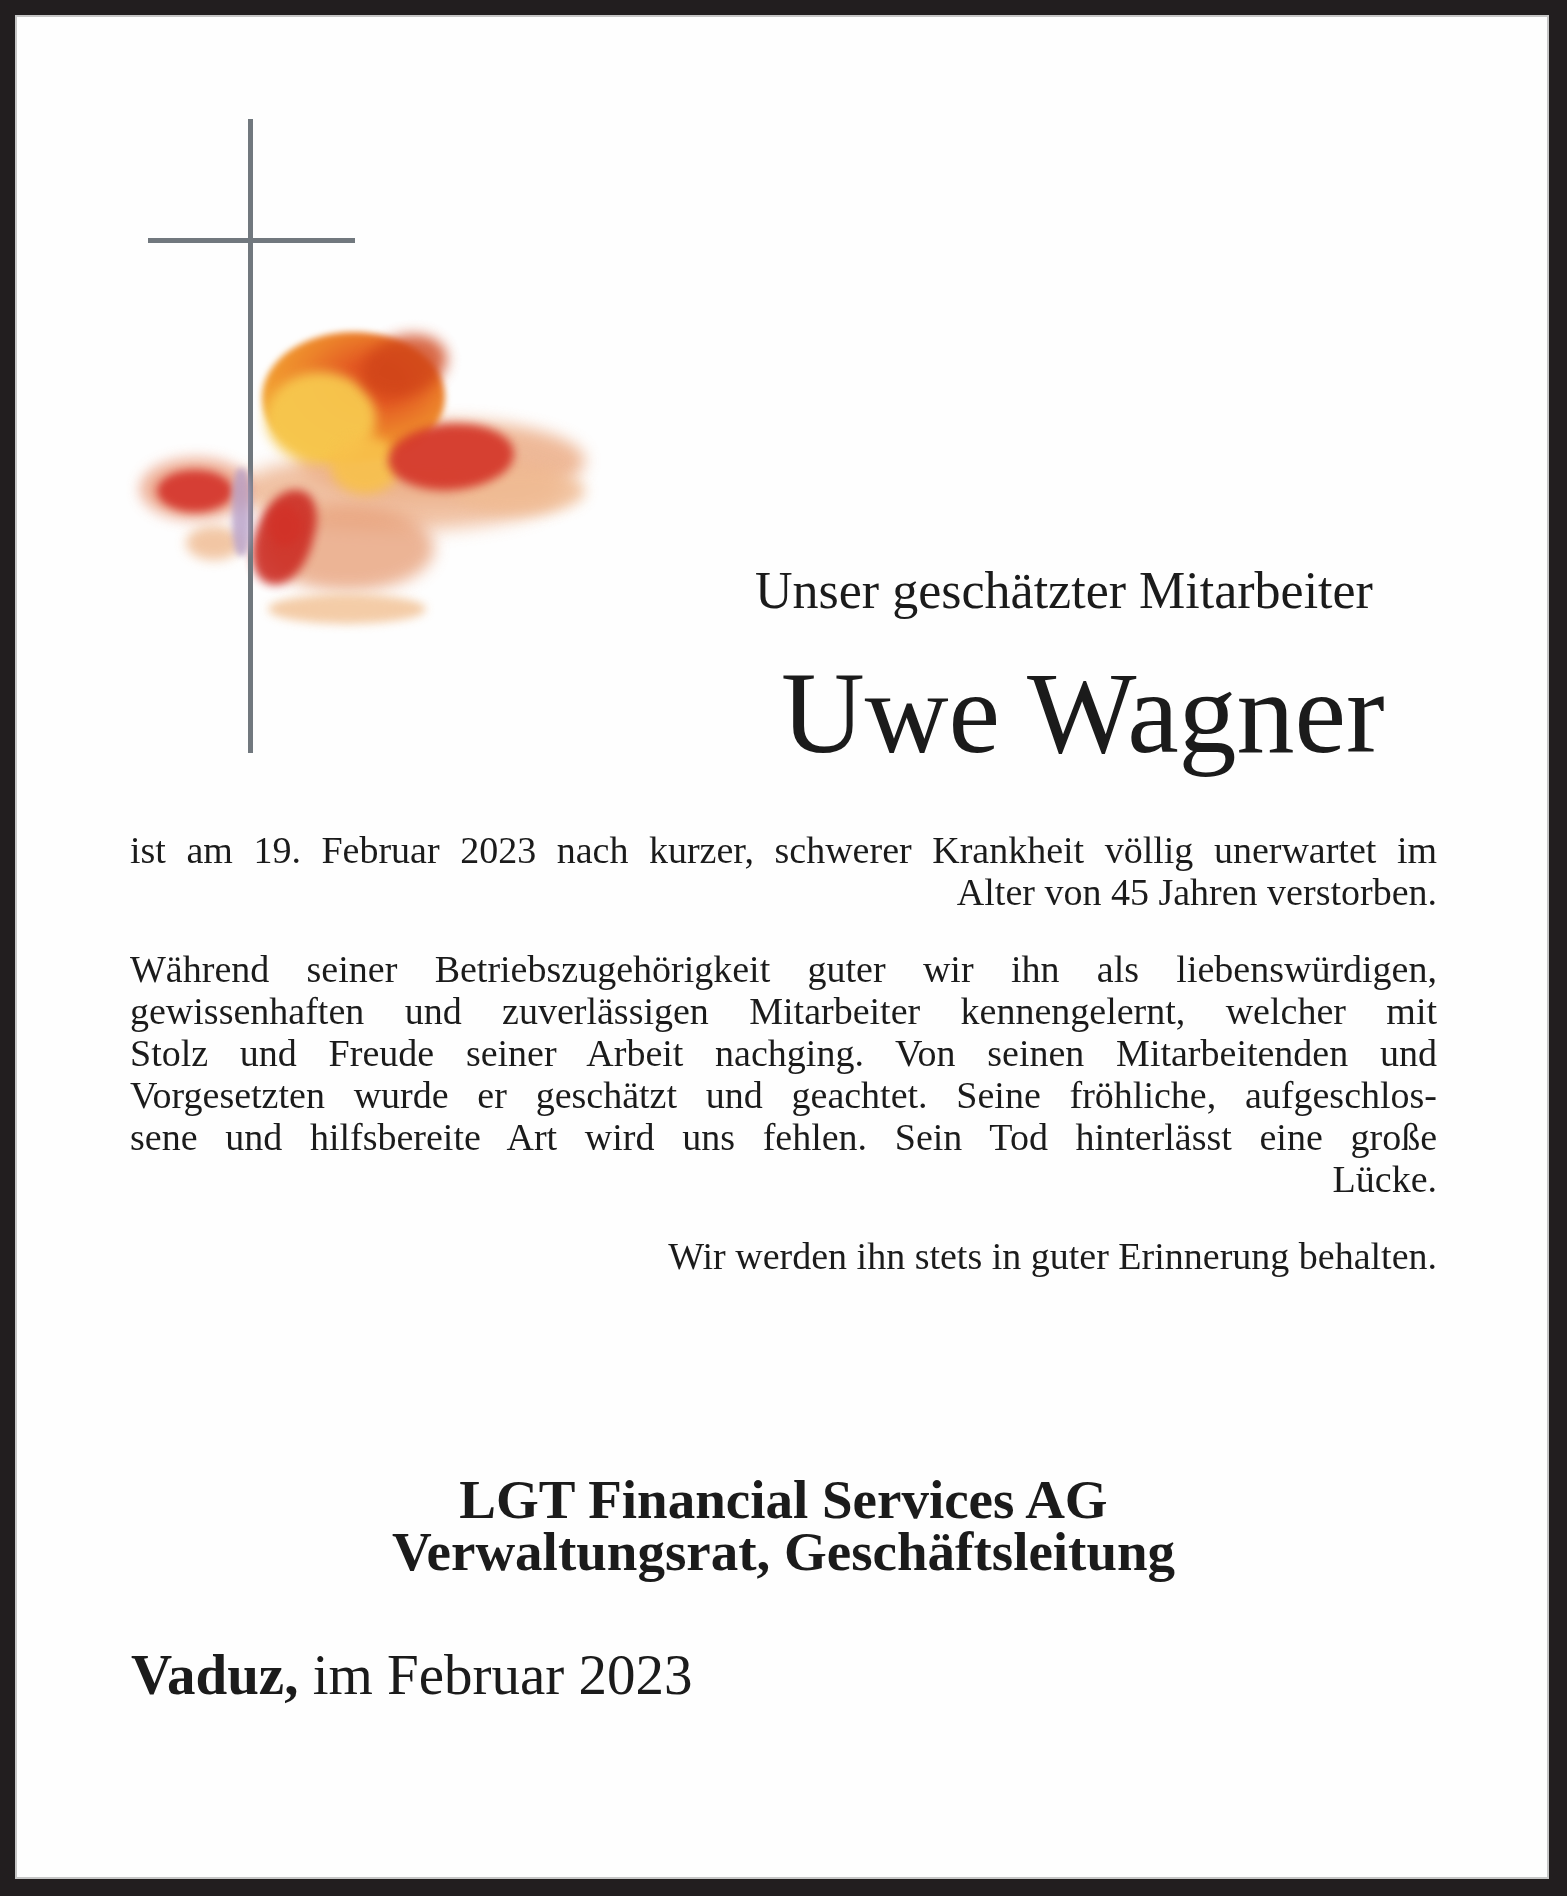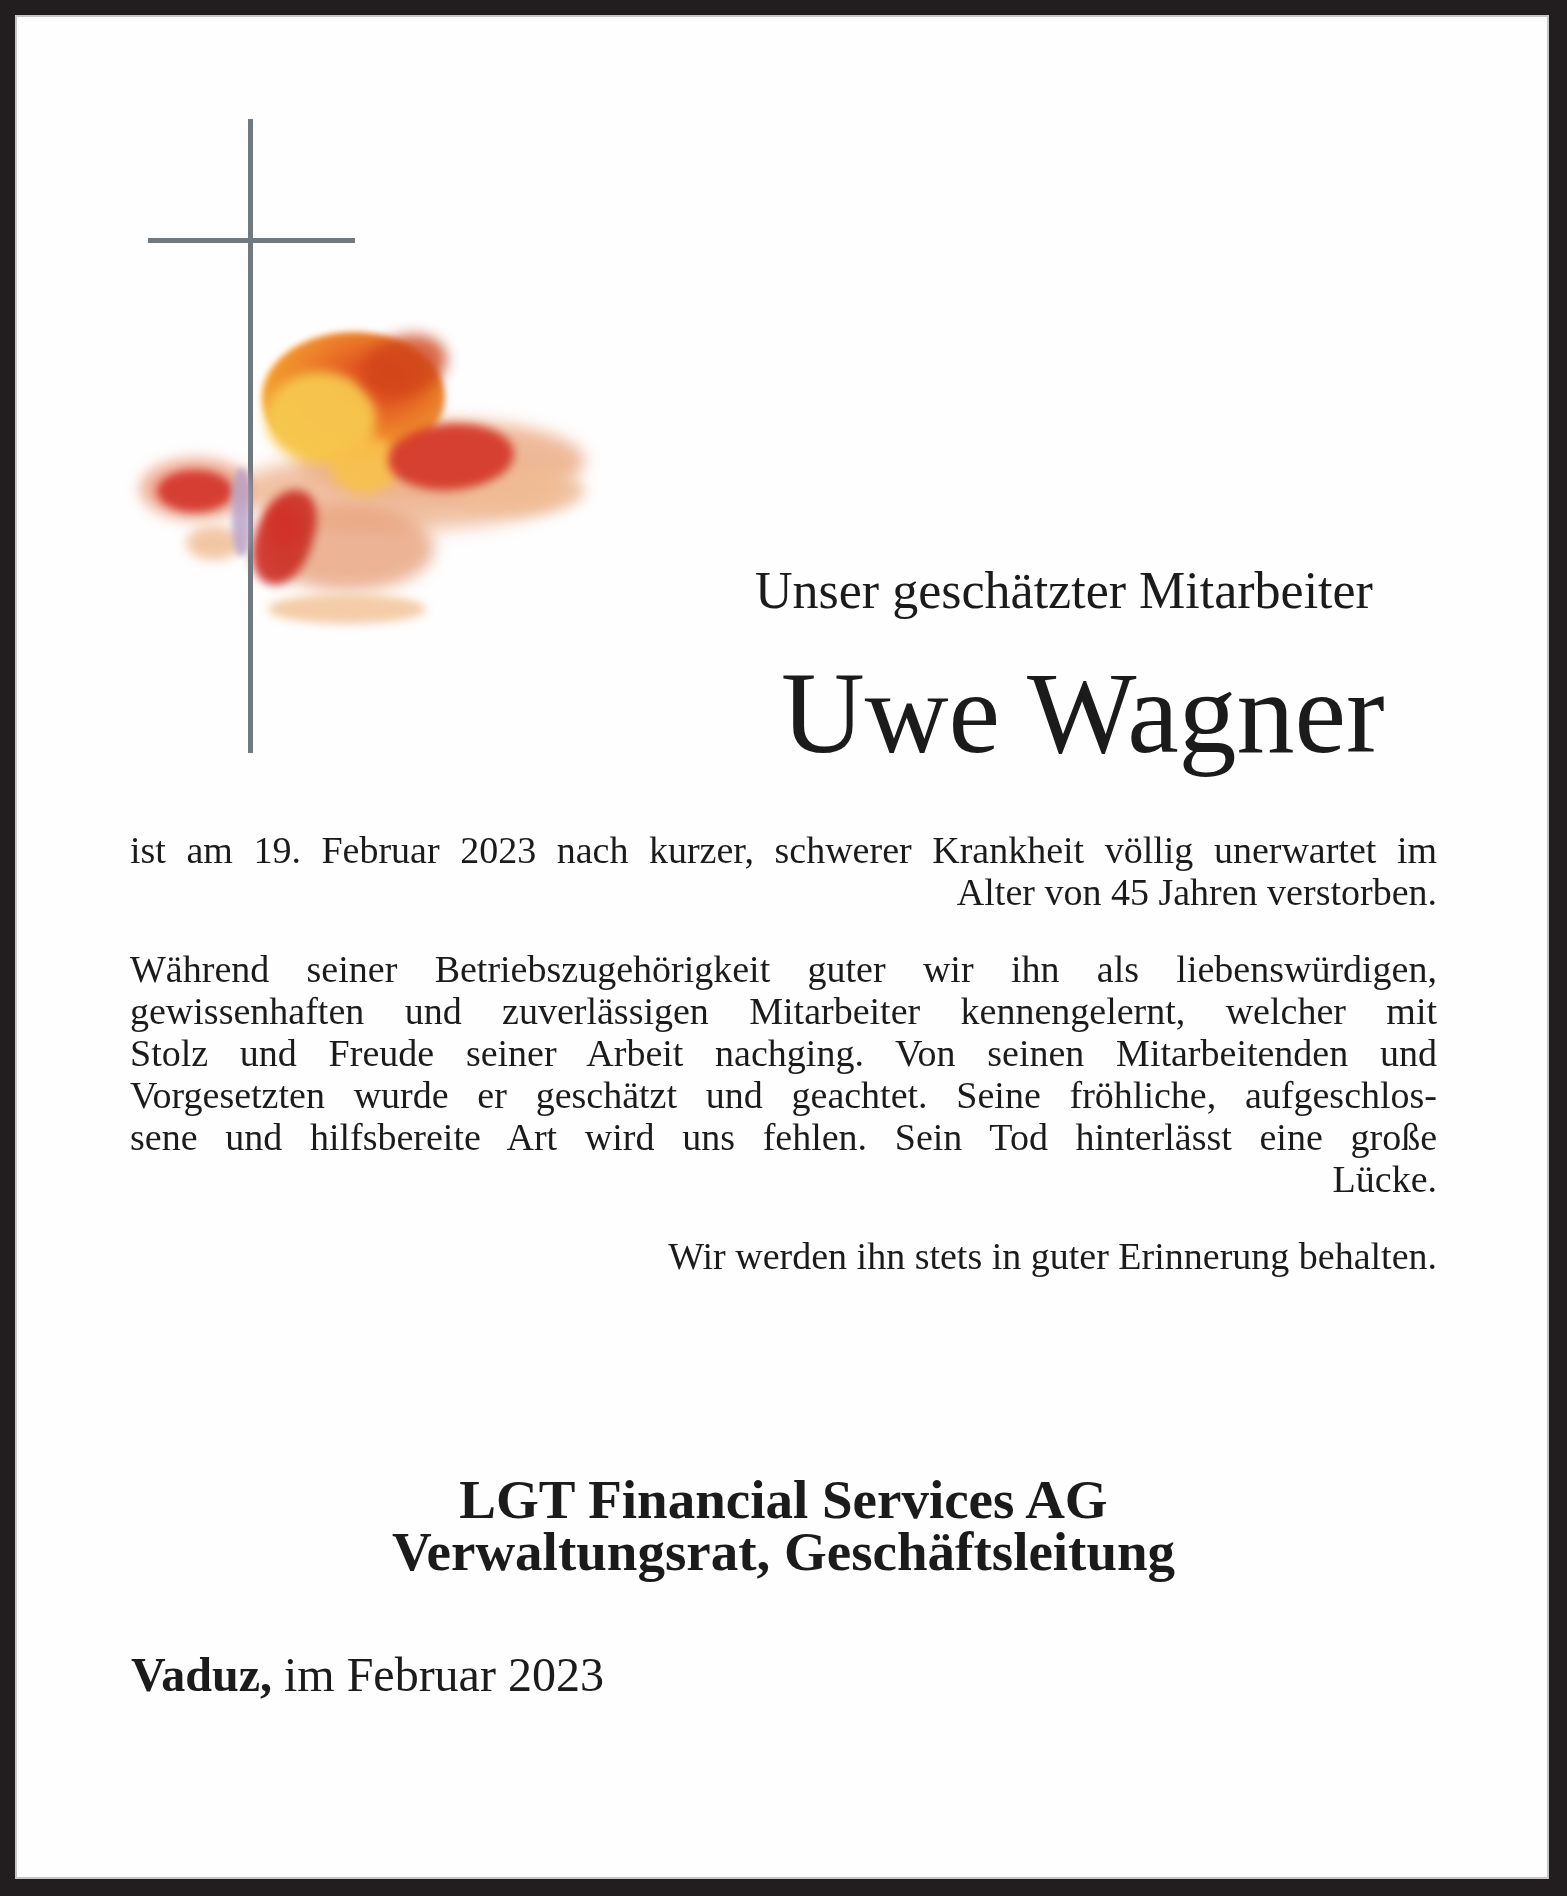--- a/index.html
+++ b/index.html
@@ -33,21 +33,21 @@
 
   
   .subtitle{position:absolute;left:755px;top:565px;font-size:52px;line-height:1;white-space:nowrap;}
   .name{position:absolute;left:753px;top:655px;font-size:116px;line-height:1;white-space:nowrap;margin-left:28px;}
   .bodycol{position:absolute;left:130px;top:829px;width:1307px;}
   .par{margin:0 0 35px 0;}
   .ln{display:block;font-size:38px;line-height:42px;height:42px;text-align:right;}
   .jl{text-align:justify;text-align-last:justify;}
   .signature{position:absolute;left:130px;top:1474px;width:1307px;text-align:center;font-weight:bold;}
   .sig-ln{display:block;font-size:55px;line-height:52px;}
-  .dateline{position:absolute;left:131px;top:1650px;font-size:48px;line-height:50px;white-space:nowrap;}
+  .dateline{position:absolute;left:131px;top:1650px;font-size:57px;line-height:50px;white-space:nowrap;}
   .dateline .place{font-weight:bold;}
 </style>
 </head>
 <body>
 
 <div class="page">
   <div class="sheet"></div>
   <div class="content">
 
     <div>

